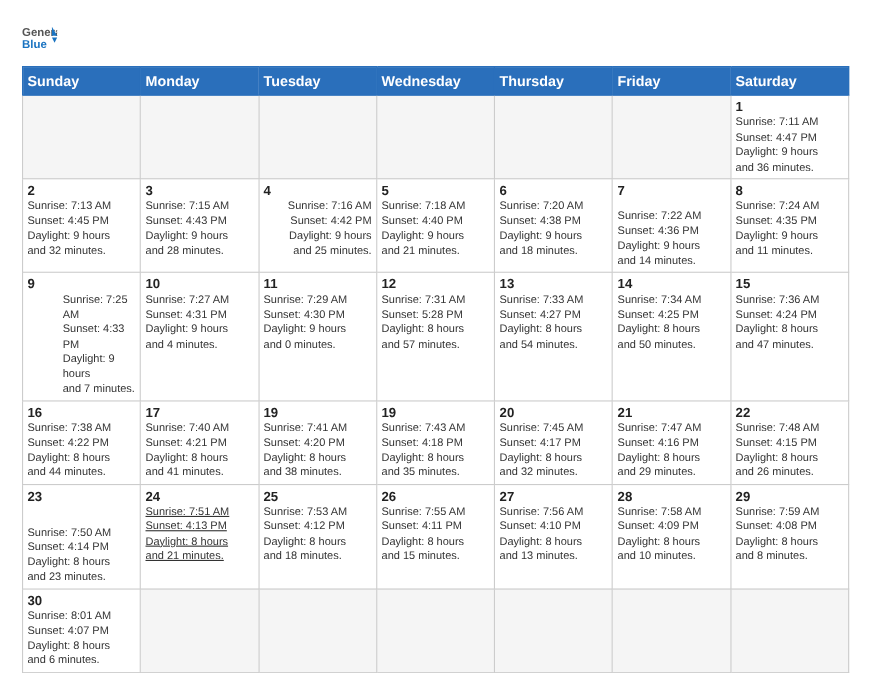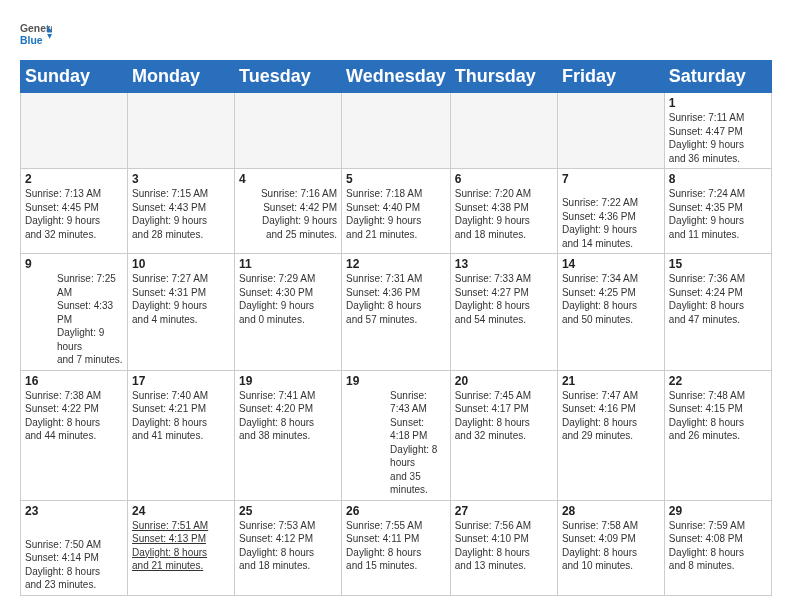--- a/index.html
+++ b/index.html
@@ -44,21 +44,21 @@
       margin-top: 2px;
     }
     .calendar {
       width: 100%;
       border-collapse: collapse;
       border: 1px solid #ccc;
     }
     .calendar th {
       background: #2a6fbb;
       color: #fff;
-      font-size: 18px;
+      font-size: 13px;
       font-weight: bold;
       padding: 5px 4px;
       border: 1px solid #2a6fbb;
       text-align: left;
     }
     .calendar td {
       border: 1px solid #ccc;
       vertical-align: top;
       padding: 3px 4px;
       width: calc(100% / 7);
@@ -202,21 +202,21 @@
           <td>
             <span class="day-number">11</span>
             <div class="day-info" style="white-space: pre-line;">Sunrise: 7:29 AM
 Sunset: 4:30 PM
 Daylight: 9 hours
 and 0 minutes.</div>
           </td>
           <td>
             <span class="day-number">12</span>
             <div class="day-info" style="white-space: pre-line;">Sunrise: 7:31 AM
-Sunset: 4:36 PM
+Sunset: 5:28 PM
 Daylight: 8 hours
 and 57 minutes.</div>
           </td>
           <td>
             <span class="day-number">13</span>
             <div class="day-info" style="white-space: pre-line;">Sunrise: 7:33 AM
 Sunset: 4:27 PM
 Daylight: 8 hours
 and 54 minutes.</div>
           </td>
@@ -252,21 +252,21 @@
           </td>
           <td>
             <span class="day-number">19</span>
             <div class="day-info" style="white-space: pre-line;">Sunrise: 7:41 AM
 Sunset: 4:20 PM
 Daylight: 8 hours
 and 38 minutes.</div>
           </td>
           <td>
             <span class="day-number">19</span>
-            <div class="day-info" style="white-space: pre-line; margin-left: 44px;">Sunrise: 7:43 AM
+            <div class="day-info" style="white-space: pre-line;">Sunrise: 7:43 AM
 Sunset: 4:18 PM
 Daylight: 8 hours
 and 35 minutes.</div>
           </td>
           <td>
             <span class="day-number">20</span>
             <div class="day-info" style="white-space: pre-line;">Sunrise: 7:45 AM
 Sunset: 4:17 PM
 Daylight: 8 hours
 and 32 minutes.</div>
@@ -329,16 +329,31 @@
 Daylight: 8 hours
 and 10 minutes.</div>
           </td>
           <td>
             <span class="day-number">29</span>
             <div class="day-info" style="white-space: pre-line;">Sunrise: 7:59 AM
 Sunset: 4:08 PM
 Daylight: 8 hours
 and 8 minutes.</div>
           </td>
+        </tr>
+        <tr>
+          <td class="last-row">
+            <span class="day-number">30</span>
+            <div class="day-info" style="white-space: pre-line;">Sunrise: 8:01 AM
+Sunset: 4:07 PM
+Daylight: 8 hours
+and 6 minutes.</div>
+          </td>
+          <td class="empty last-row"></td>
+          <td class="empty last-row"></td>
+          <td class="empty last-row"></td>
+          <td class="empty last-row"></td>
+          <td class="empty last-row"></td>
+          <td class="empty last-row"></td>
         </tr>
       </tbody>
   </table>
 </div>
 
 </body></html>

